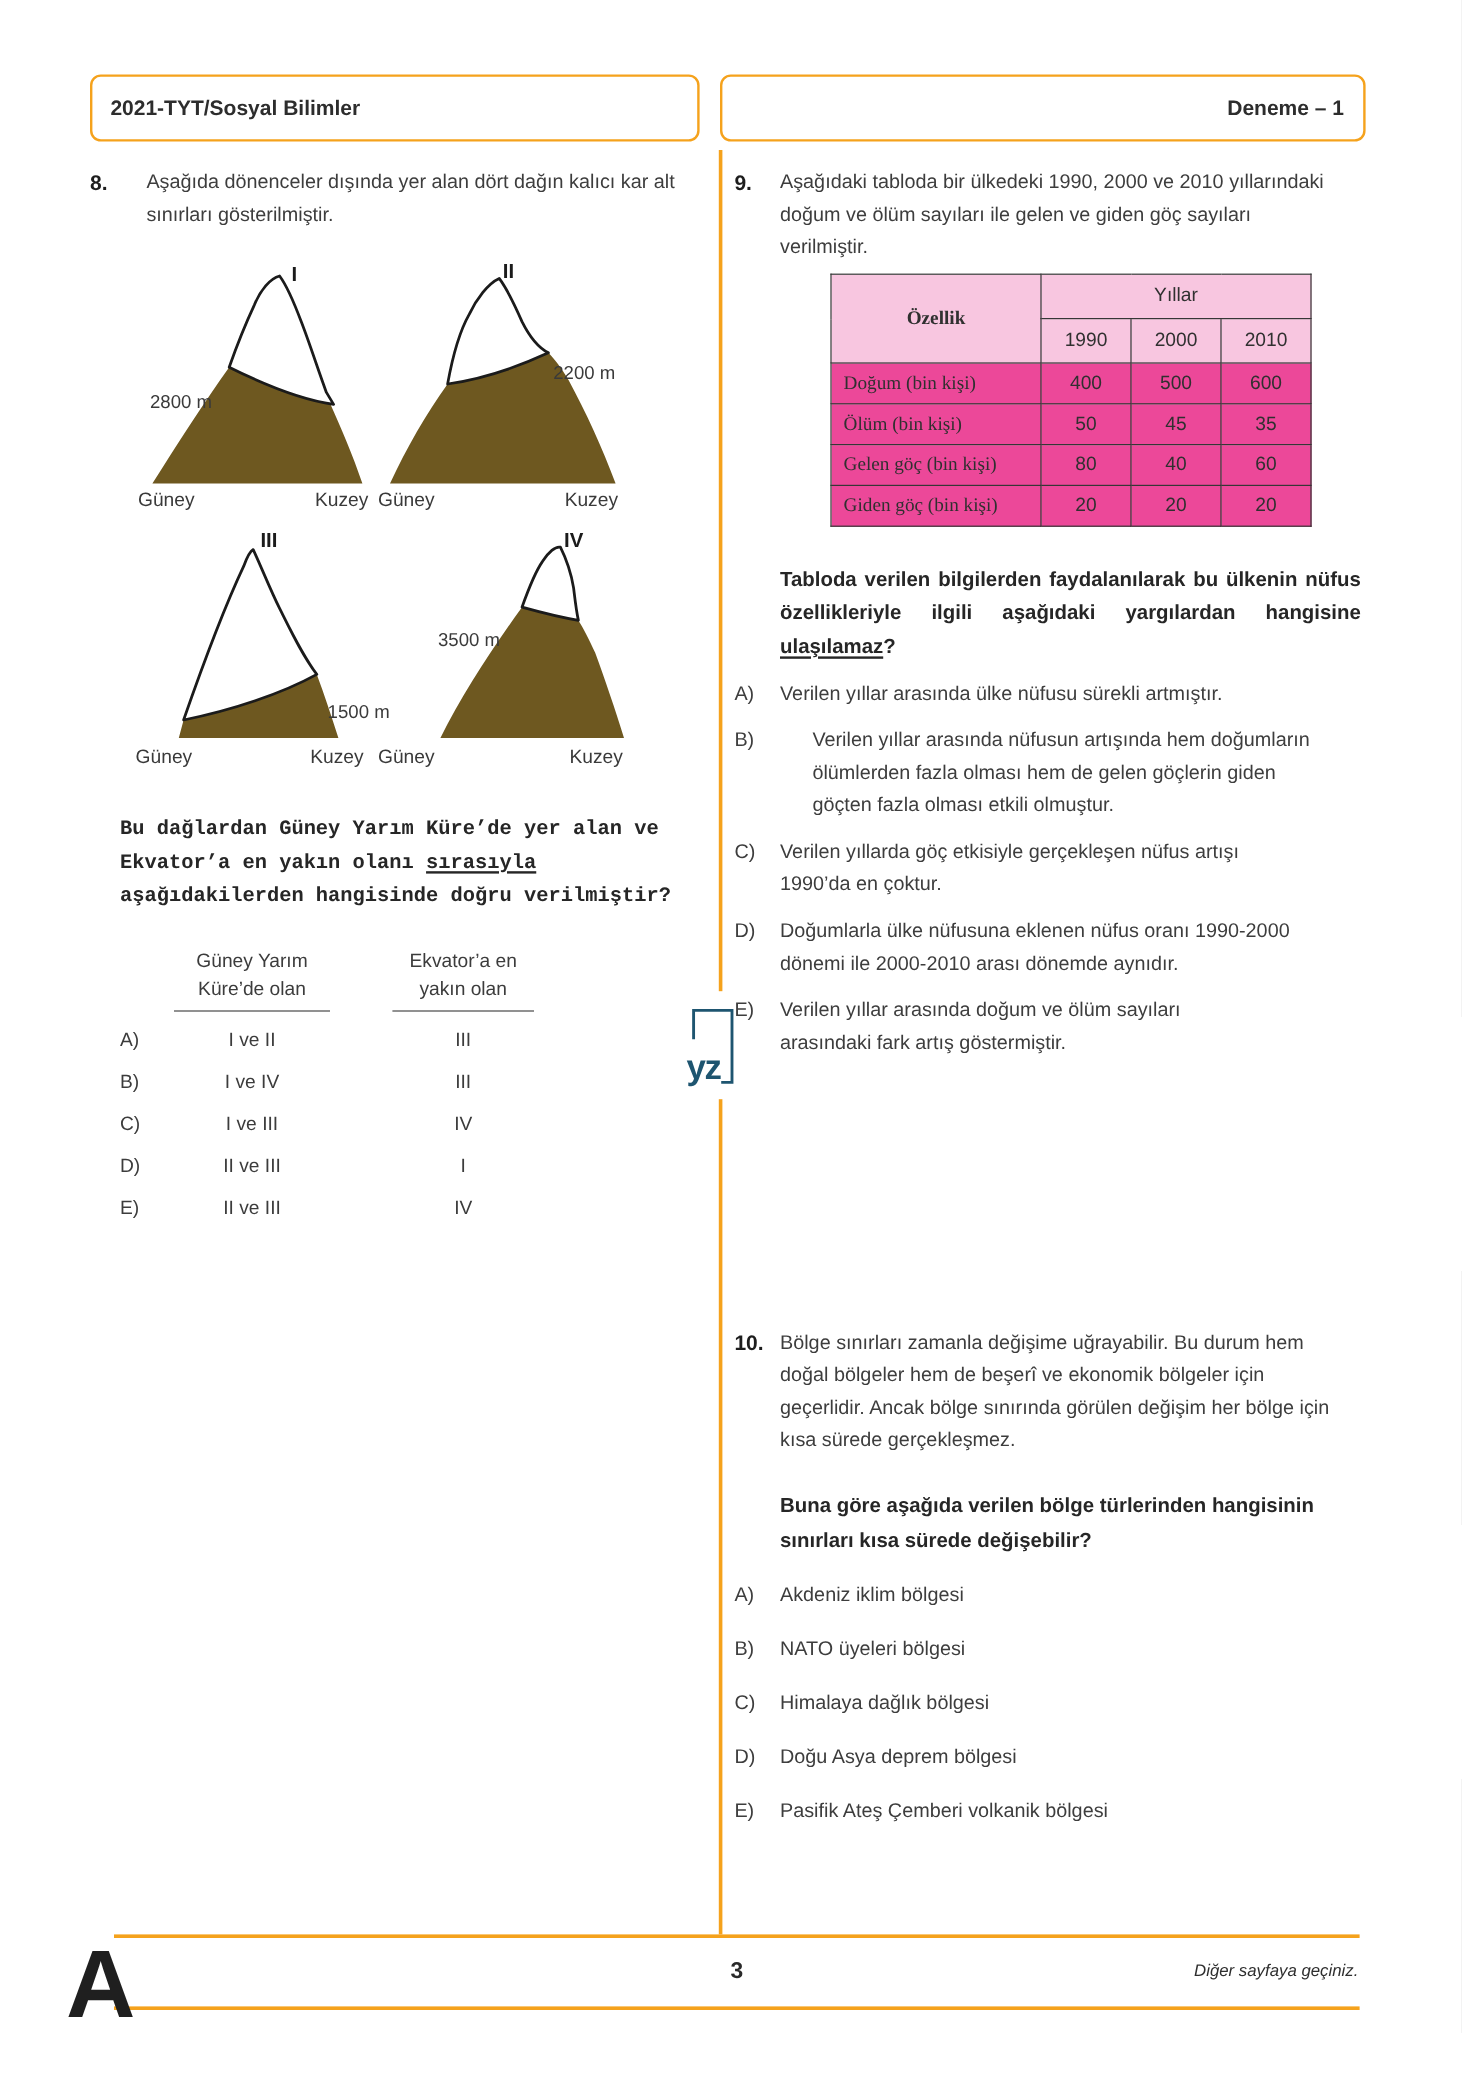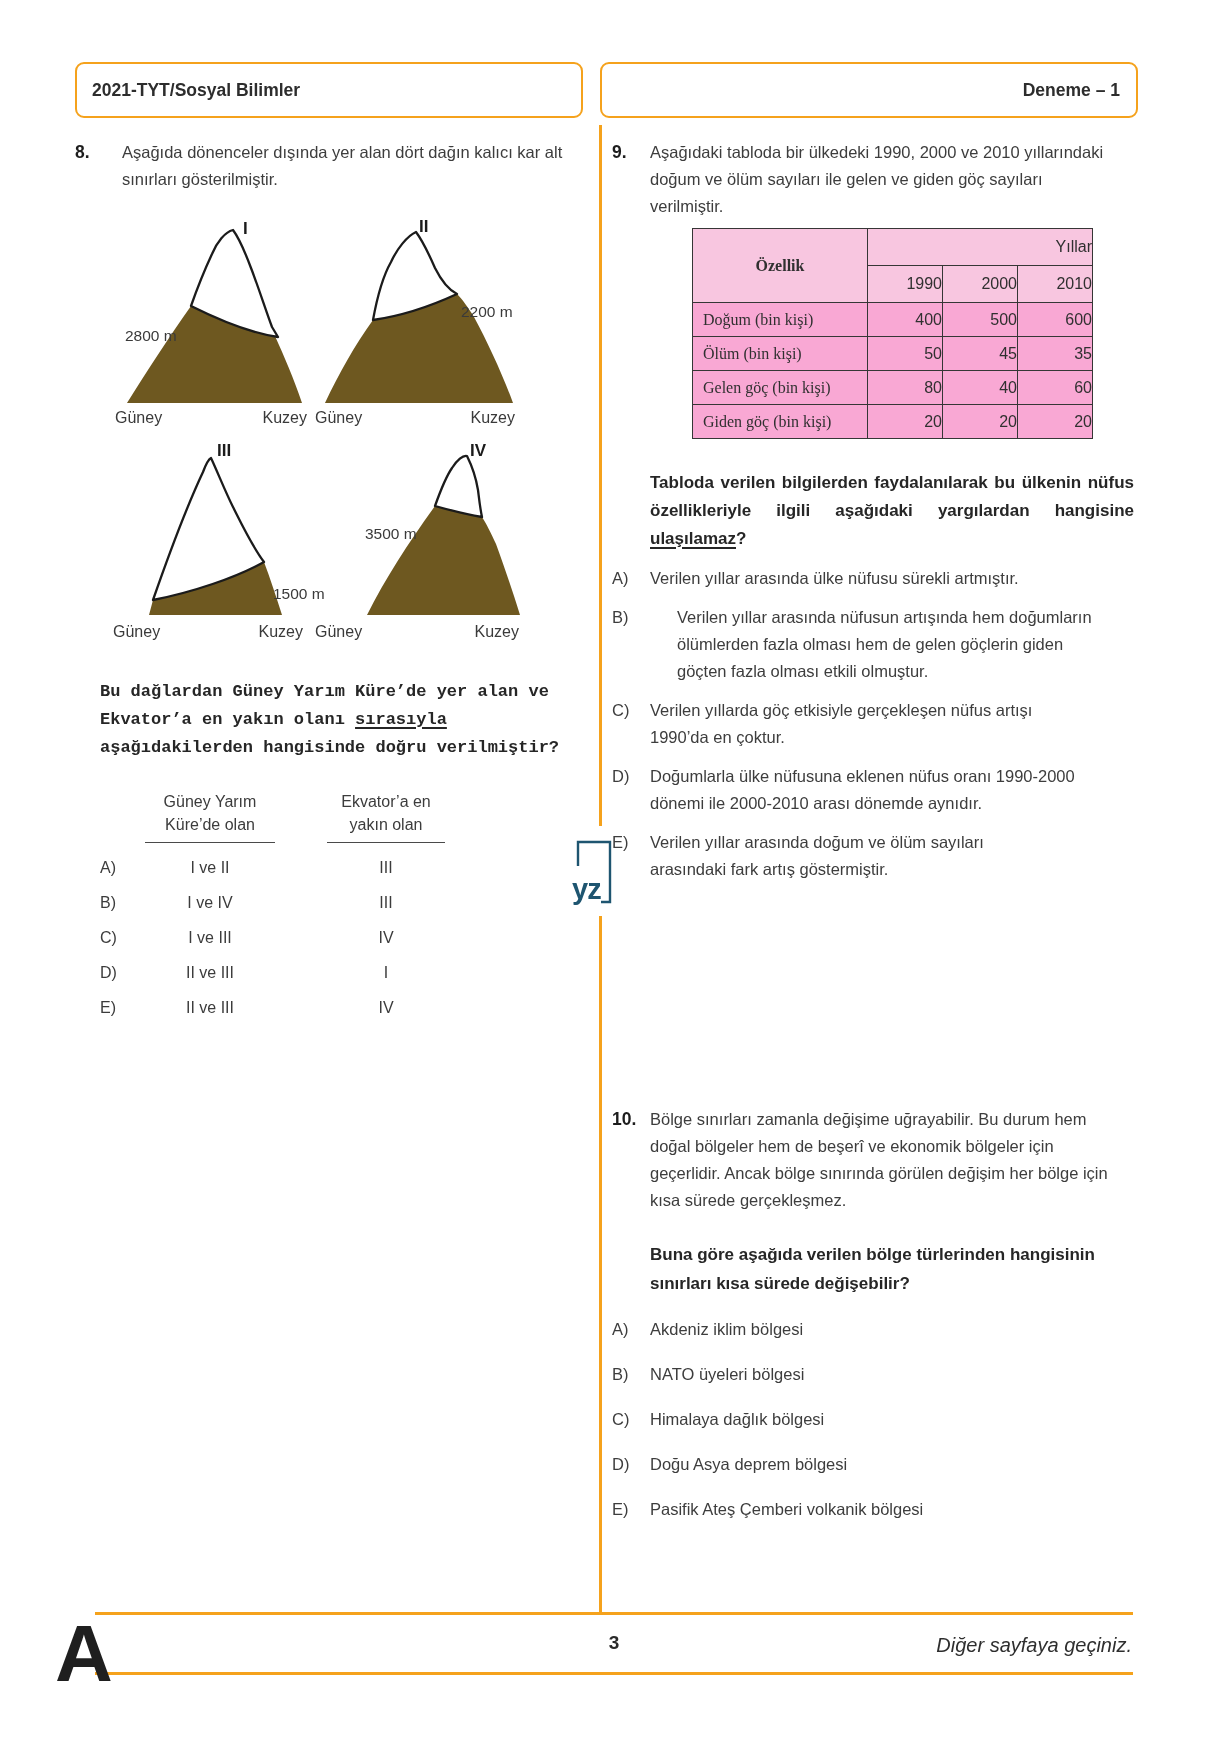--- a/index.html
+++ b/index.html
@@ -53,39 +53,39 @@
   .arow{display:flex;align-items:flex-end;}
   .a-letter{width:45px;flex:none;}
   .a-col1{width:130px;text-align:center;flex:none;}
   .a-gap{width:52px;flex:none;}
   .a-col2{width:118px;text-align:center;flex:none;}
   .ahead{line-height:23px;padding-bottom:6px;border-bottom:1.6px solid #4a4a4a;}
   .opt-row{margin-top:14px;line-height:21px;}
 
   
   .t9{border-collapse:collapse;font-size:16px;color:#303030;margin:8px 0 0 80px;}
-  .t9 td{border:1.7px solid #363636;text-align:right;padding:0;}
+  .t9 td{border:1.7px solid #363636;text-align:center;padding:0;}
   .t9 .pink{background:#F8C6E0;}
-  .t9 .blue{background:#f9a8d4;}
+  .t9 .blue{background:#ec4899;}
   .t9 .rlabel{text-align:left;padding-left:10px;font-family:Liberation Serif, serif;}
   .t9 .corner{font-weight:bold;}
   .t9 .h1{height:37px;} .t9 .h2{height:37px;} .t9 .hd{height:34px;}
 
   
   .opt{display:flex;margin-top:12px;font-size:16.5px;line-height:27px;}
   .q10 .opt{margin-top:18px;}
   .opt-letter{width:38px;flex:none;}
   .opt-text{flex:1;}
 
   
   .fline{position:absolute;left:95px;width:1038px;height:3px;background:#F5A21C;}
   .fline.t{top:1612px;} .fline.b{top:1672px;}
   .booklet{position:absolute;left:55px;top:1608px;font-size:80px;font-weight:bold;color:#1f1f1f;line-height:92px;}
   .pageno{position:absolute;left:95px;top:1632px;width:1038px;text-align:center;font-weight:bold;font-size:19px;color:#2a2a2a;}
-  .fnote{position:absolute;left:800px;top:1634px;width:332px;text-align:right;font-style:italic;font-size:20px;color:#2e2e2e;}
+  .fnote{position:absolute;left:800px;top:1634px;width:332px;text-align:right;font-style:italic;font-size:14px;color:#2e2e2e;}
 </style>
 </head>
 <body>
 
 <div class="page">
 
   <div class="hdr-box hdr-left">
     <span>2021-TYT/Sosyal Bilimler</span>
   </div>
   <div class="hdr-box hdr-right">

